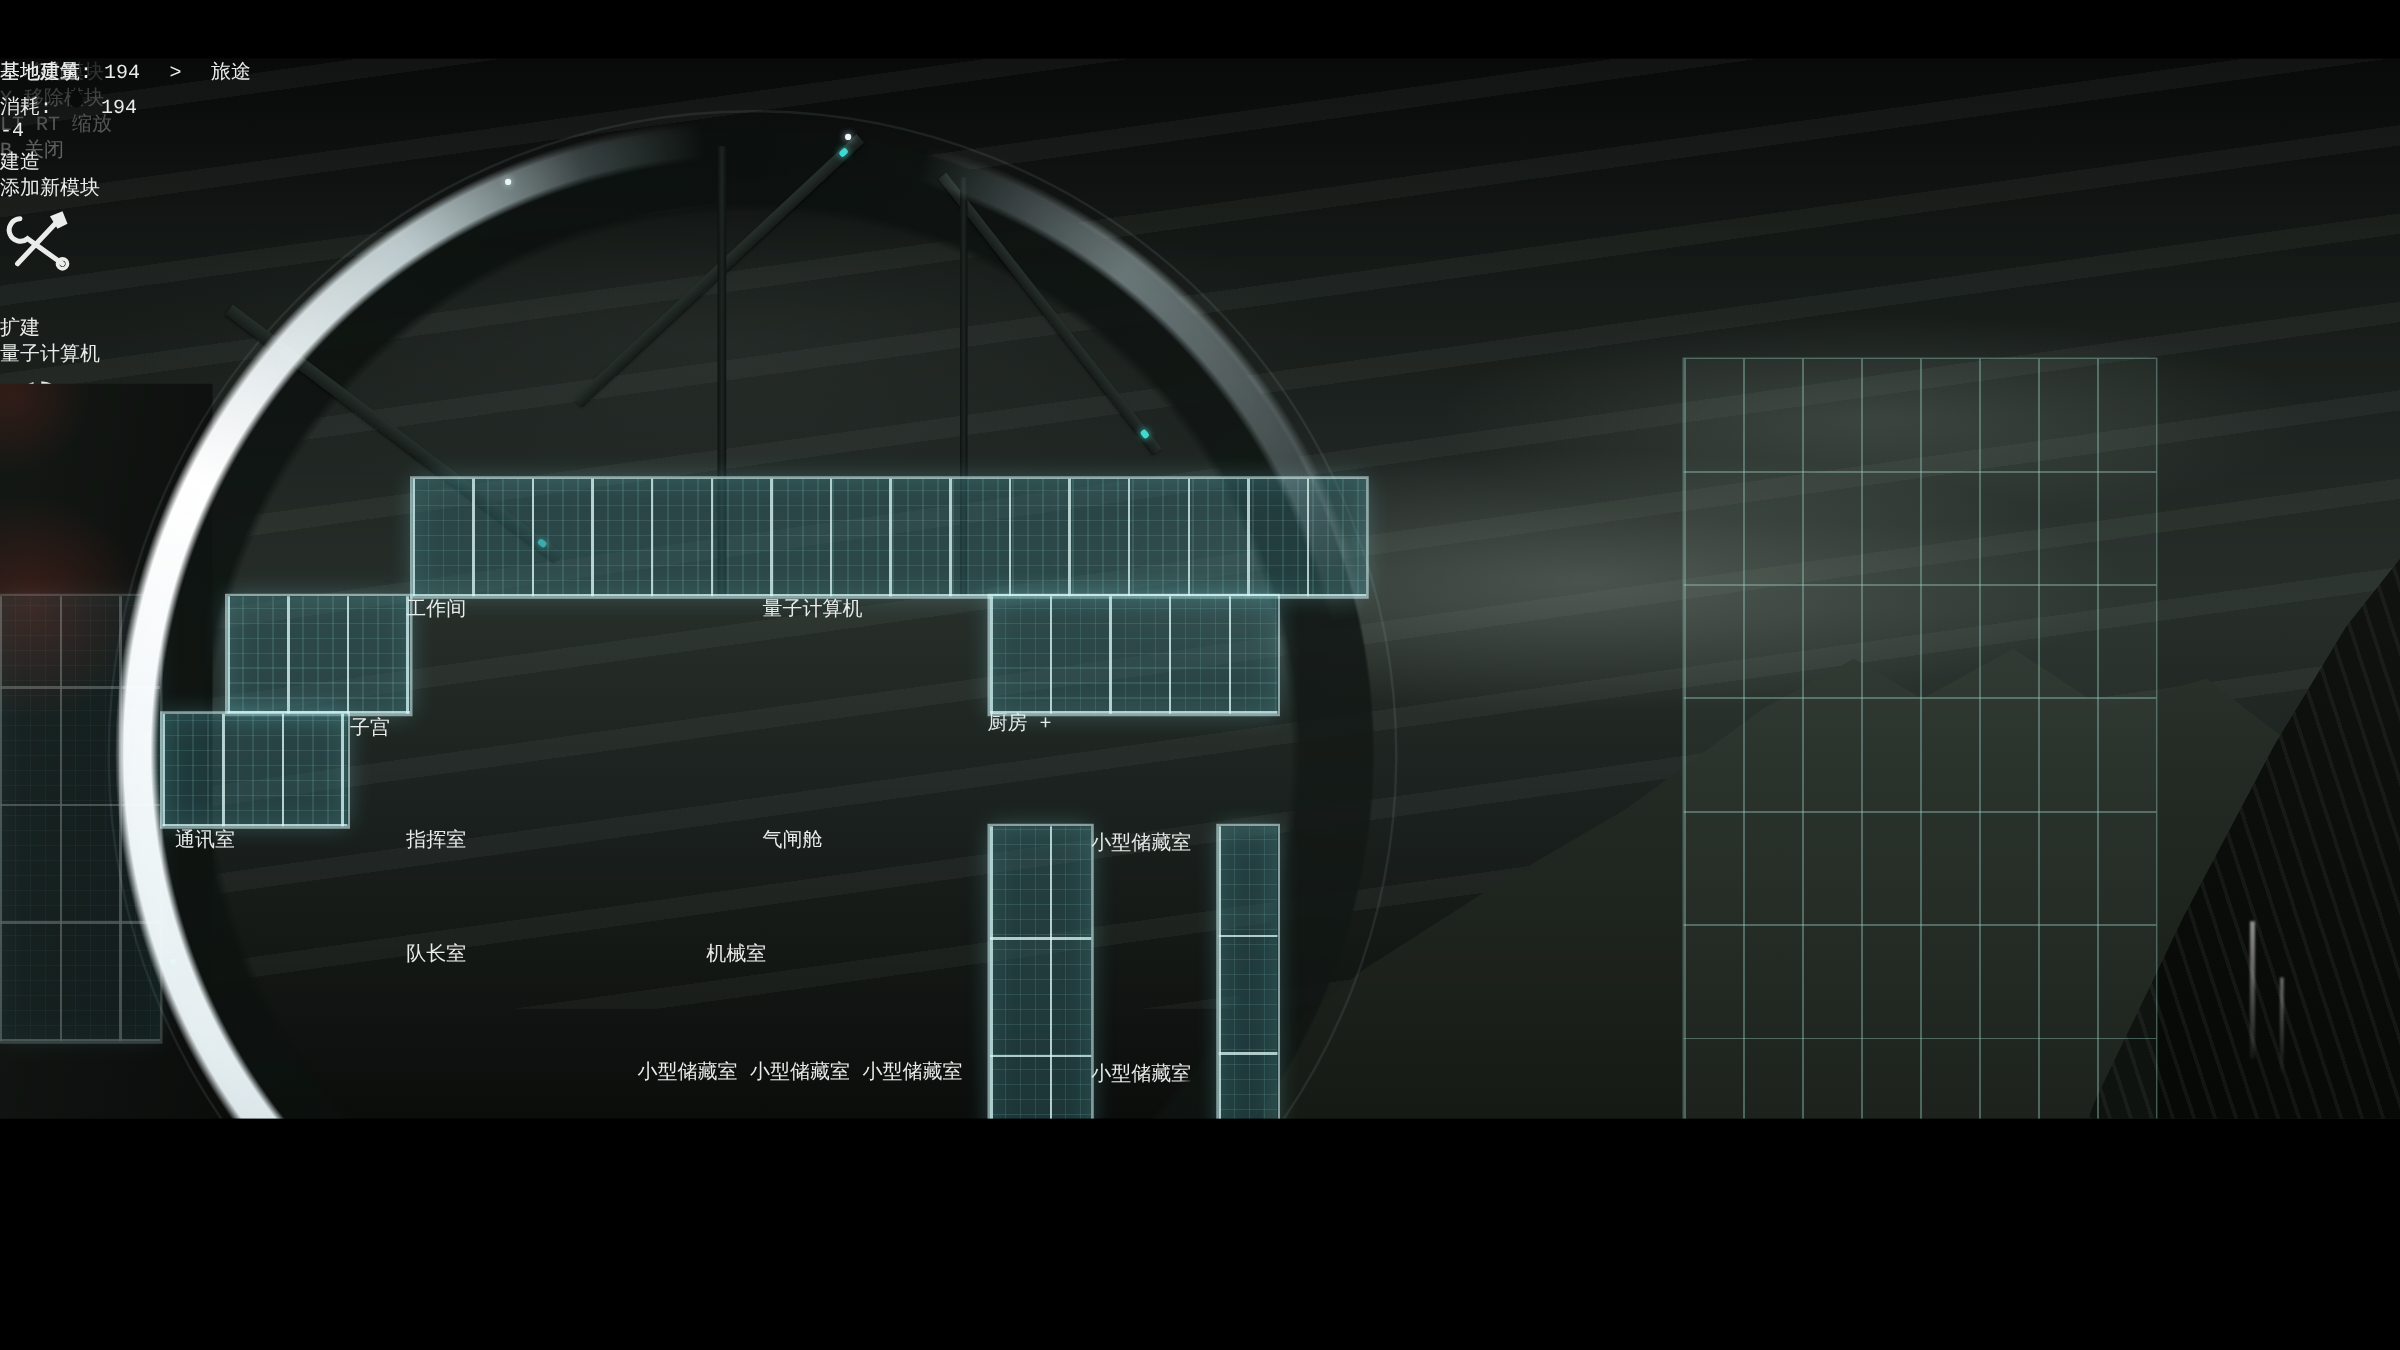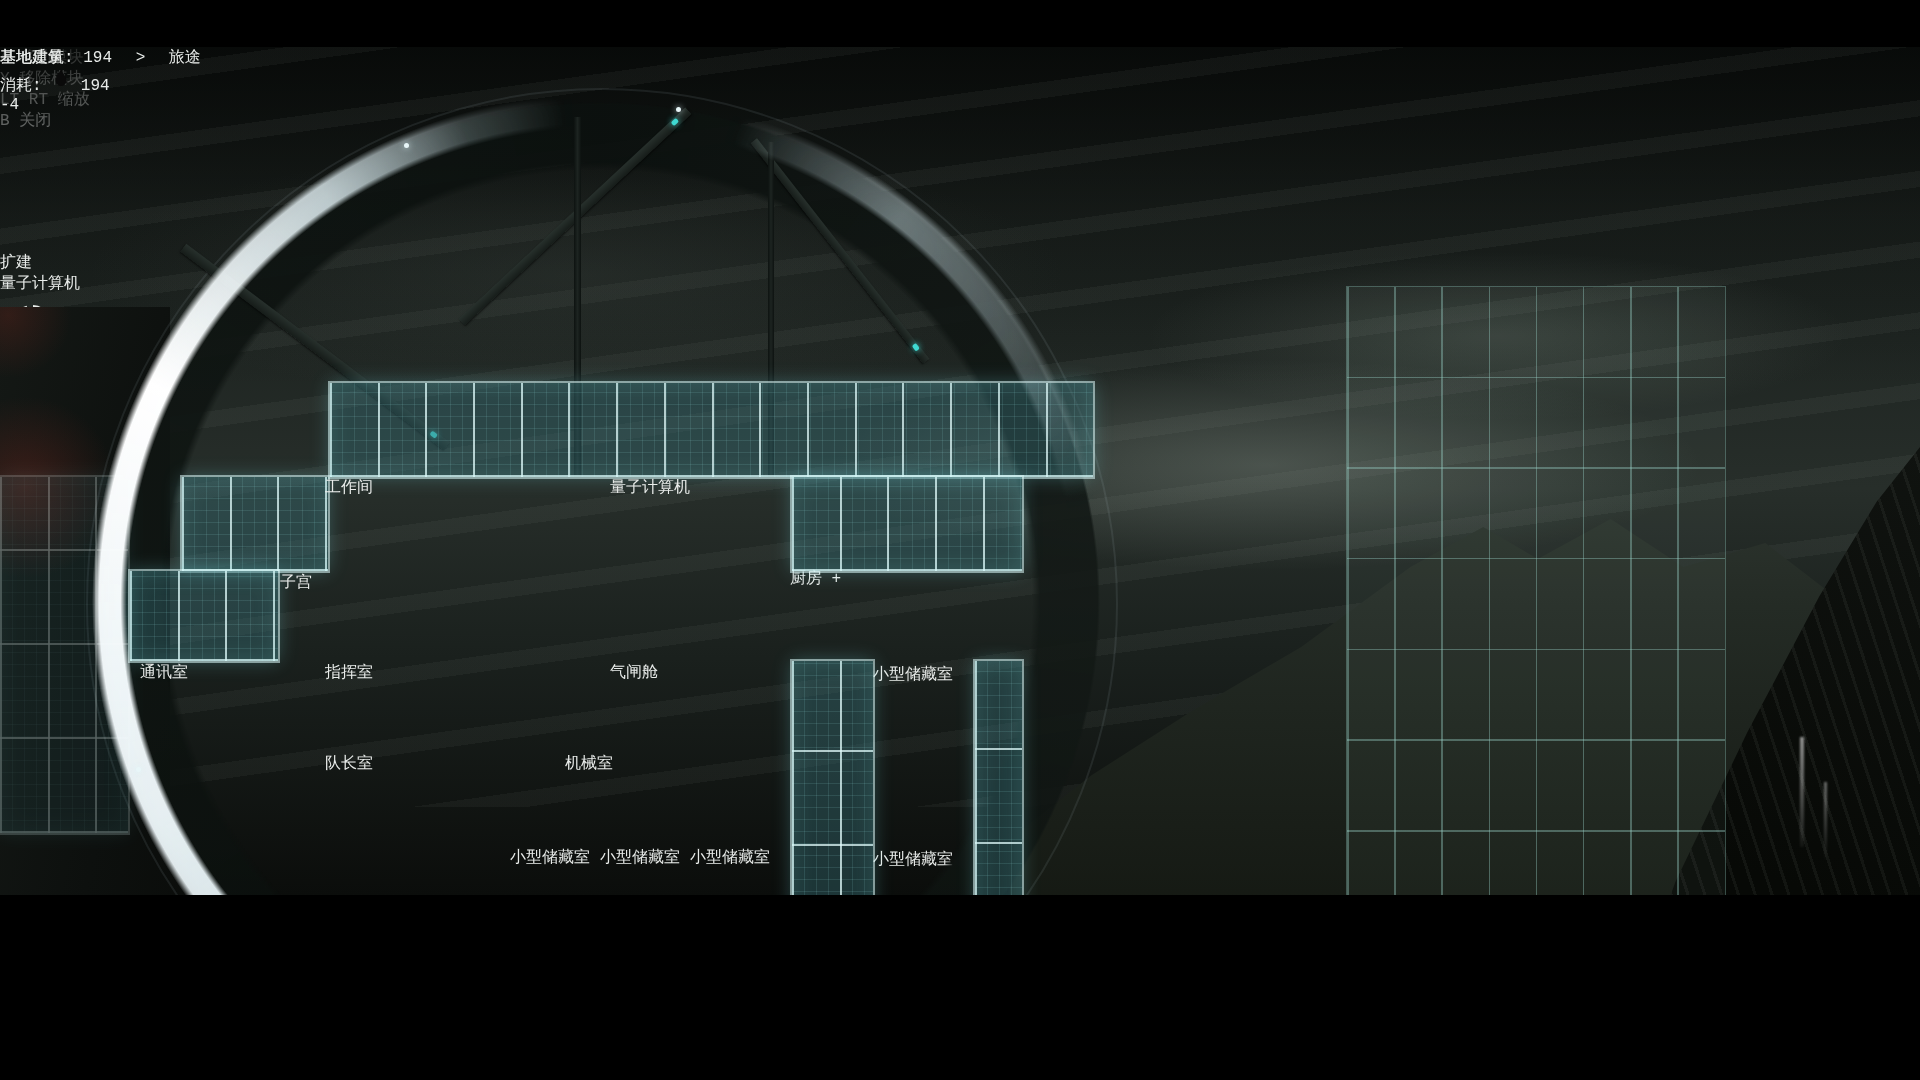--- a/index.html
+++ b/index.html
@@ -285,20 +285,36 @@
   <div class="abs spoke" style="left:1186px;top:868px;height:212px;"></div>
   <div class="abs pod" style="left:1118px;top:775px;width:110px;height:110px;"></div>
   <div class="abs ring-glow"></div>
   <div class="abs navdot" style="left:676px;top:60px;"></div>
   <div class="abs navdot" style="left:404px;top:96px;"></div>
   <div class="abs navdot" style="left:136px;top:720px;"></div>
   <div class="abs vignette"></div>
 
   <div class="abs hud titlebadge">基地建筑</div>
 
+  <div class="abs hud menubox" style="top:72px;">
+    <div class="menutxt">
+      <div class="menutitle">建造</div>
+      <div class="menusub">添加新模块</div>
+    </div>
+    <div class="tick" style="top:12px;"></div>
+    <div class="tick" style="bottom:12px;"></div>
+    <div class="menuicon">
+      <svg width="64" height="64" viewBox="0 0 64 64" fill="none" stroke="#e9ecea" stroke-width="4" stroke-linecap="round">
+        <path d="M14 50 L46 16"></path>
+          <path d="M40 12 l10 -4 4 10 -8 4 z" fill="#e9ecea" stroke="none"></path>
+        <path d="M16 14 a9 9 0 1 0 6 16 L50 50"></path>
+          <circle cx="50" cy="50" r="4" fill="none" stroke-width="3"></circle>
+      </svg>
+    </div>
+  </div>
   <div class="abs hud dpad" style="left:452px;top:95px;">
     <i class="u hi"></i><i class="l"></i><i class="r"></i><i class="d"></i><i class="c"></i>
   </div>
 
   <div class="abs hud menubox" style="top:205px;">
     <div class="menutxt">
       <div class="menutitle">扩建</div>
       <div class="menusub">量子计算机</div>
     </div>
     <div class="tick" style="top:12px;"></div>

